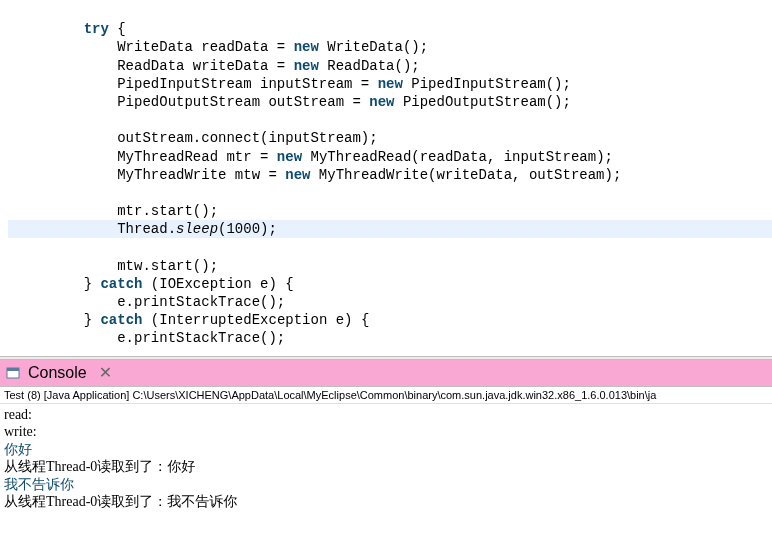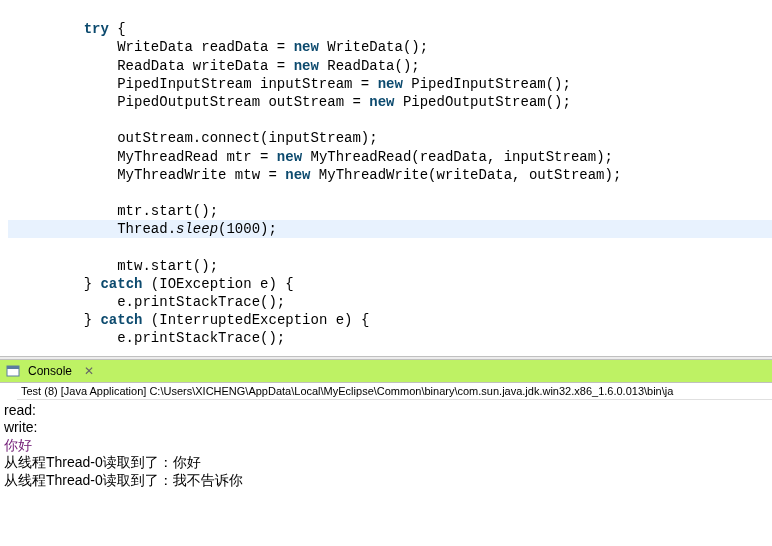--- a/index.html
+++ b/index.html
@@ -3,28 +3,28 @@
 <meta charset="utf-8">
 <style>
 * { margin:0; padding:0; box-sizing:border-box; }
 body { font-family:Consolas,"Courier New",monospace; font-size:14px; background:#fff; width:772px; height:546px; overflow:hidden; display:flex; flex-direction:column; }
 .editor { flex:0 0 auto; background:#fff; padding:2px 0 8px 8px; overflow:hidden; white-space:pre; line-height:1.3; }
 .editor .line { white-space:pre; }
 .editor .hl { background:#e8f2fe; display:block; }
 .kw { color:#0c4a6e; font-weight:bold; }
 .it { font-style:italic; }
 .sep { height:4px; background:#ececec; border-top:1px solid #c0c0c0; border-bottom:1px solid #c0c0c0; }
-.console-tab { display:flex; align-items:center; gap:4px; background:#bef264; border-bottom:1px solid #c0c0c0; padding:2px 6px; font-family:Tahoma,Arial,sans-serif; font-size:12px; }
+.console-tab { display:flex; align-items:center; gap:4px; background:#f9a8d4; border-bottom:1px solid #c0c0c0; padding:2px 6px; font-family:Tahoma,Arial,sans-serif; font-size:16px; }
 .console-tab .icon { width:14px; height:14px; display:inline-flex; align-items:center; justify-content:center; }
 .console-tab .label { padding:2px 4px; }
 .console-tab .close { font-family:Arial; color:#666; padding:0 4px; }
-.console-info { font-family:Tahoma,Arial,sans-serif; font-size:11px; padding:2px 4px; background:#fff; border-bottom:1px solid #e0e0e0; white-space:nowrap; overflow:hidden;margin-left:17px; }
-.console-out { font-family:Liberation Sans, sans-serif; font-size:14px; padding:2px 4px; line-height:1.25; }
+.console-info { font-family:Tahoma,Arial,sans-serif; font-size:11px; padding:2px 4px; background:#fff; border-bottom:1px solid #e0e0e0; white-space:nowrap; overflow:hidden; }
+.console-out { font-family:Liberation Serif, serif; font-size:14px; padding:2px 4px; line-height:1.25; }
 .console-out .row { white-space:pre; }
-.green { color:#701a75; }
+.green { color:#0c4a6e; }
 </style>
 </head>
 <body>
 
 <div class="editor">
 <span class="line">         <span class="kw">try</span> {</span>
 <span class="line">             <span>WriteData readData = </span><span class="kw">new</span><span> WriteData();</span></span>
 <span class="line">             <span>ReadData writeData = </span><span class="kw">new</span><span> ReadData();</span></span>
 <span class="line">             <span>PipedInputStream inputStream = </span><span class="kw">new</span><span> PipedInputStream();</span></span>
 <span class="line">             <span>PipedOutputStream outStream = </span><span class="kw">new</span><span> PipedOutputStream();</span></span>
@@ -55,14 +55,15 @@
   <span class="close">✕</span>
 </div>
 
 <div class="console-info">Test (8) [Java Application] C:\Users\XICHENG\AppData\Local\MyEclipse\Common\binary\com.sun.java.jdk.win32.x86_1.6.0.013\bin\ja</div>
 
 <div class="console-out" id="console-out">
     <div class="row ">read:</div>
     <div class="row ">write:</div>
     <div class="row green">你好</div>
     <div class="row ">从线程Thread-0读取到了：你好</div>
+    <div class="row green">我不告诉你</div>
     <div class="row ">从线程Thread-0读取到了：我不告诉你</div>
   </div>
 
 </body></html>

